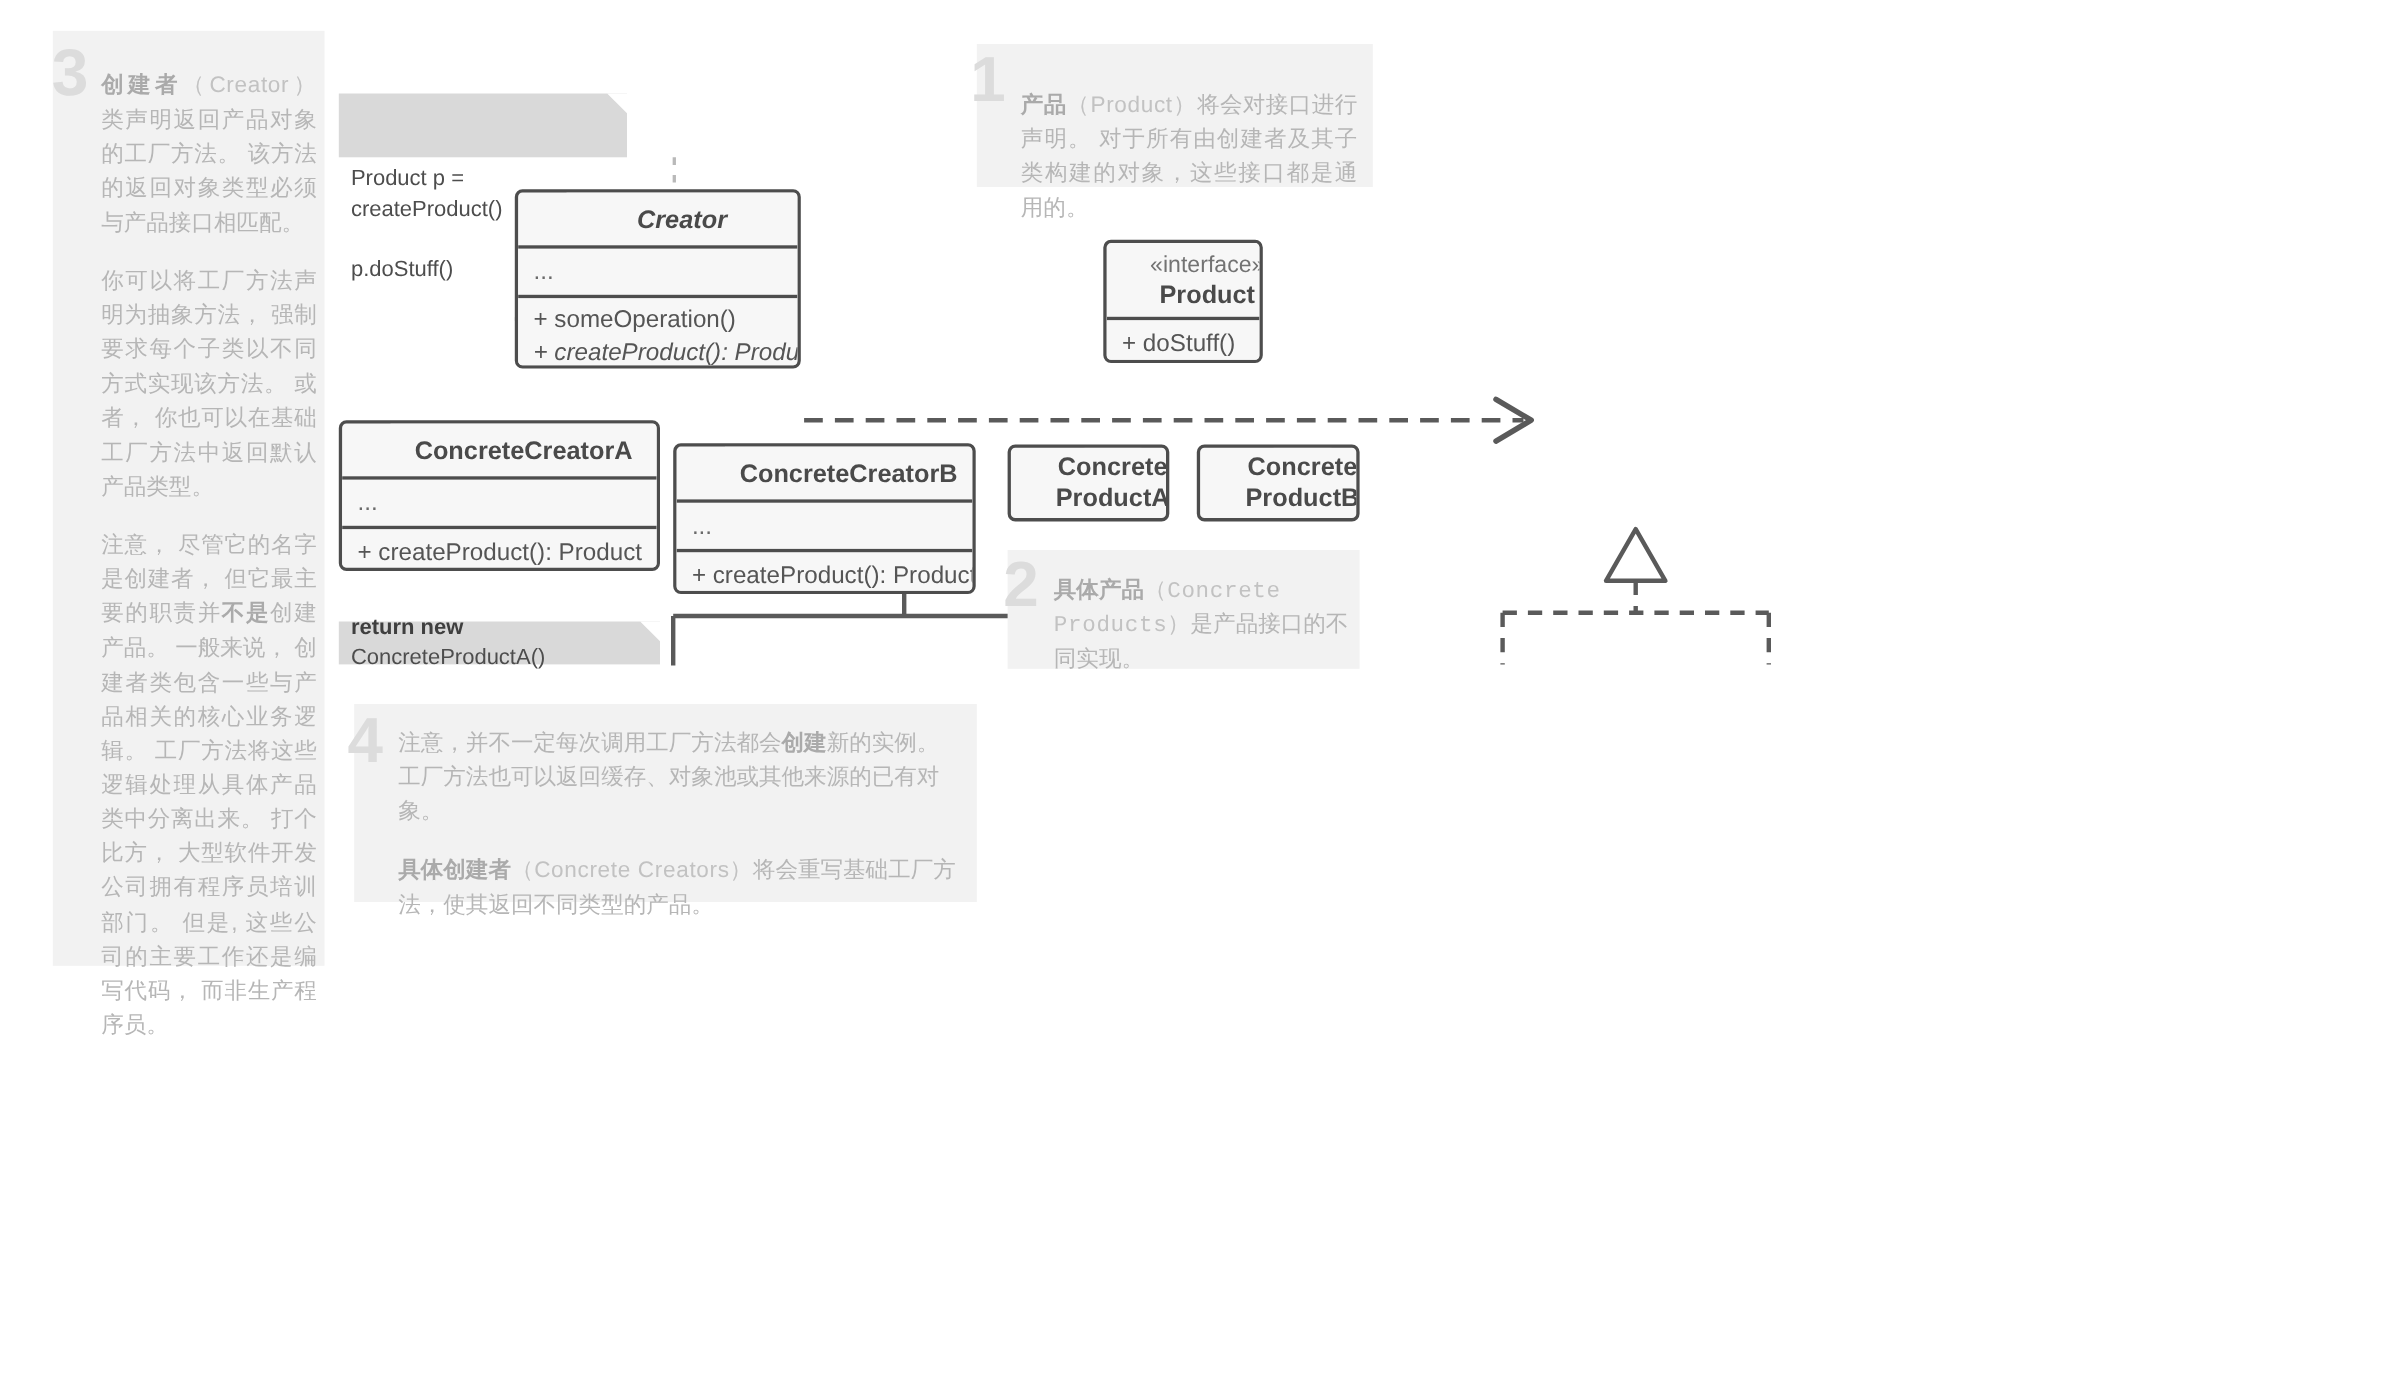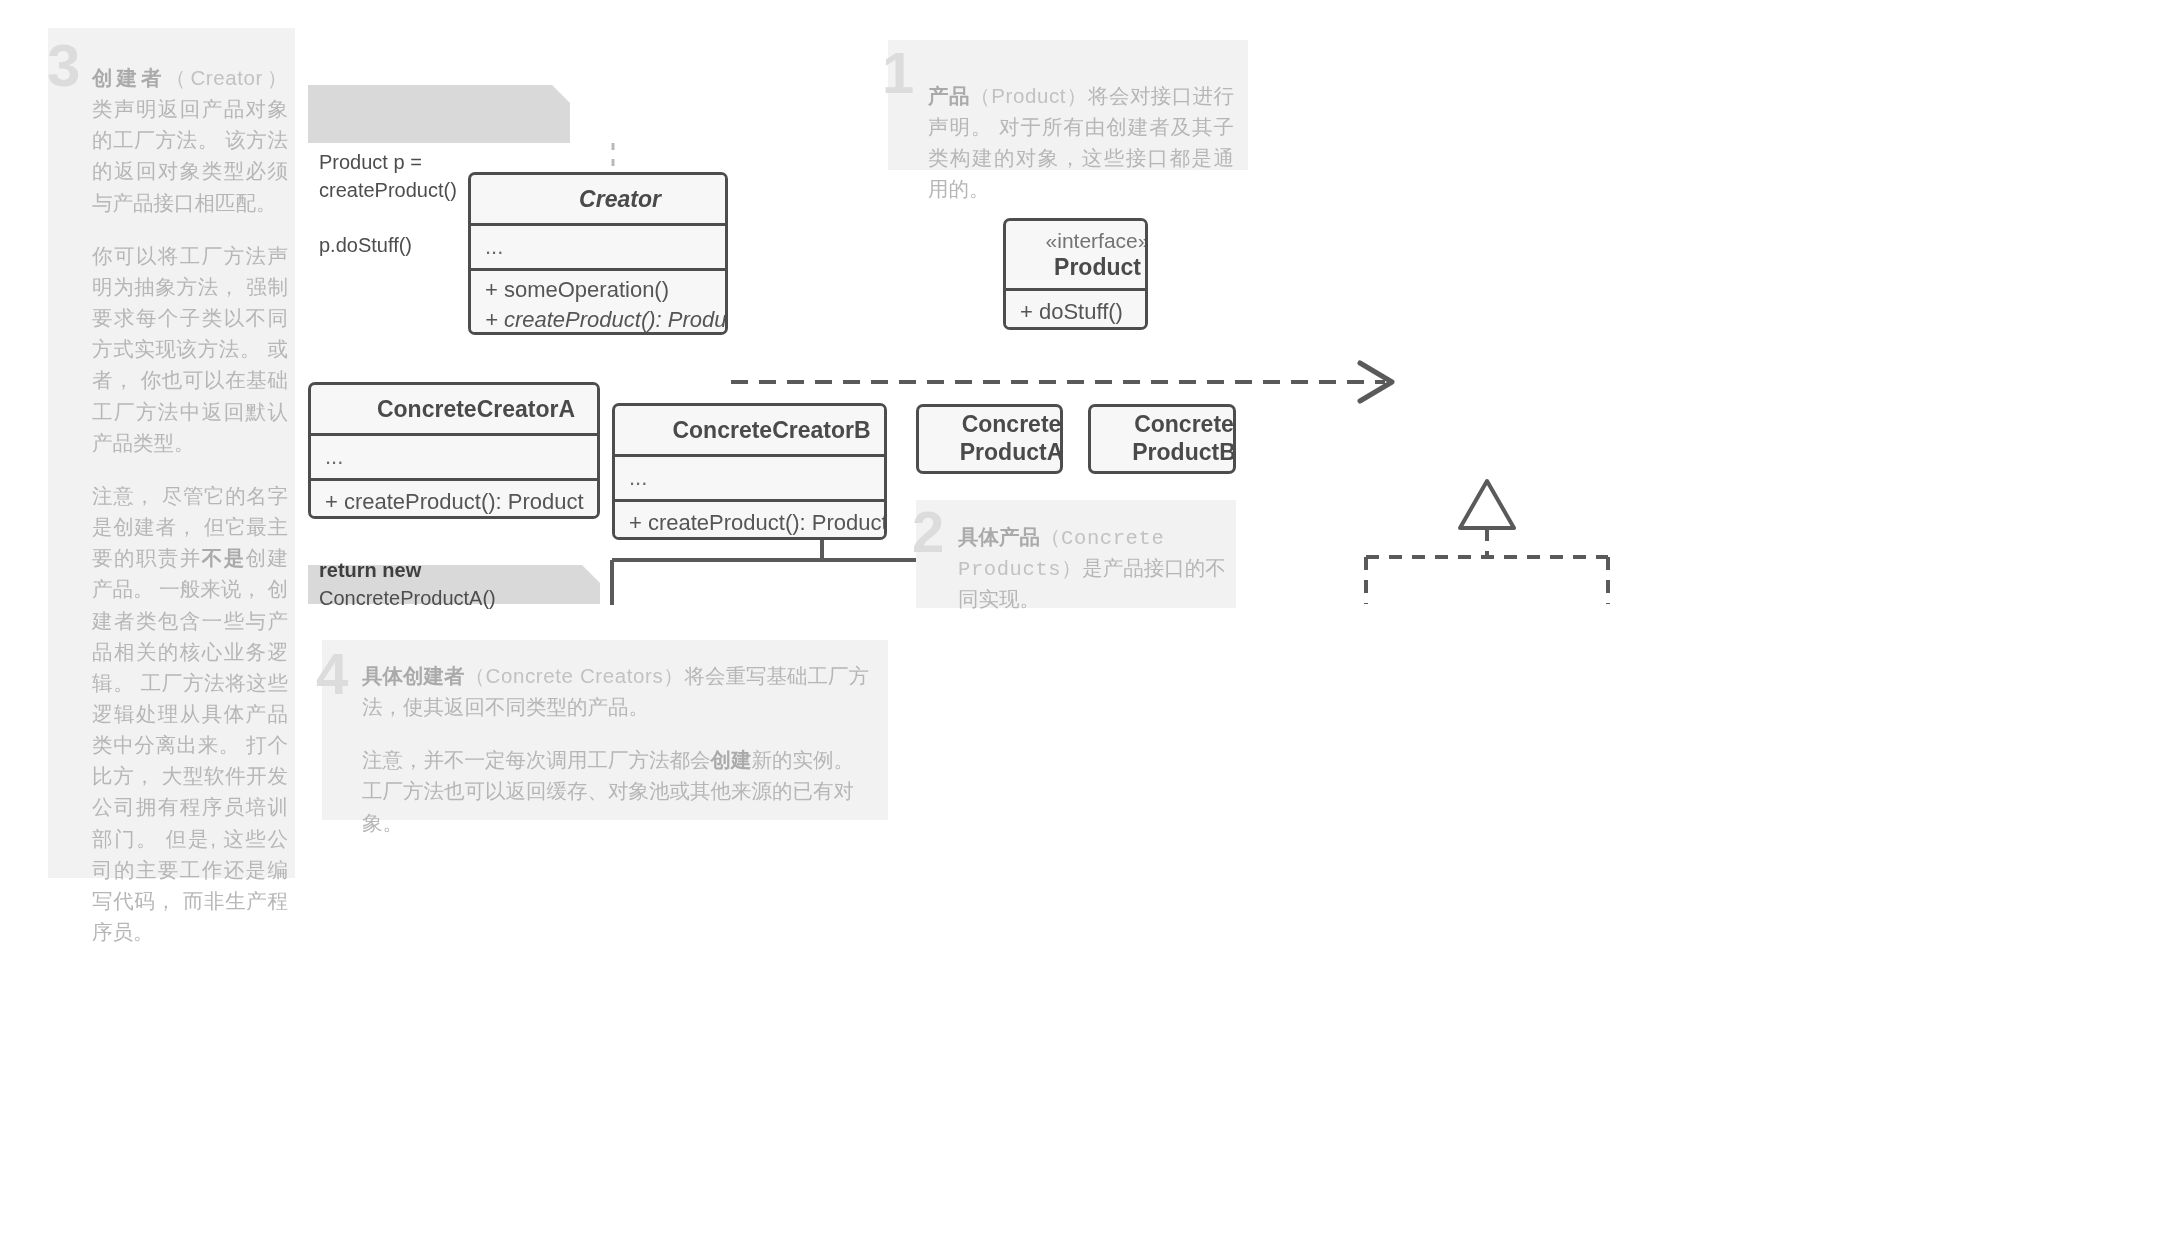--- a/index.html
+++ b/index.html
@@ -266,24 +266,24 @@
   <div class="anno-body" id="anno2-body">
     <p>
       <b>具体产品</b><span class="en">（Concrete Products）</span><span>是产品接口的不同实现。</span>
     </p>
   </div>
 
   <div class="anno" id="anno4"></div>
   <div class="anno-num" id="anno4-num">4</div>
   <div class="anno-body" id="anno4-body">
     <p>
+      <span>注意，并不一定每次调用工厂方法都会</span><b class="bold">创建</b><span>新的实例。 工厂方法也可以返回缓存、对象池或其他来源的已有对象。</span>
+    </p>
+    <p>
       <b>具体创建者</b><span class="en">（Concrete Creators）</span><span>将会重写基础工厂方法，使其返回不同类型的产品。</span>
-    </p>
-    <p>
-      <span>注意，并不一定每次调用工厂方法都会</span><b class="bold">创建</b><span>新的实例。 工厂方法也可以返回缓存、对象池或其他来源的已有对象。</span>
     </p>
   </div>
 
   <div class="note" id="note-return">
     <span class="fold"></span>
     <span><b>return new</b><span> ConcreteProductA()</span></span>
   </div>
 
   <div class="note" id="note-product">
     <span class="fold"></span>

